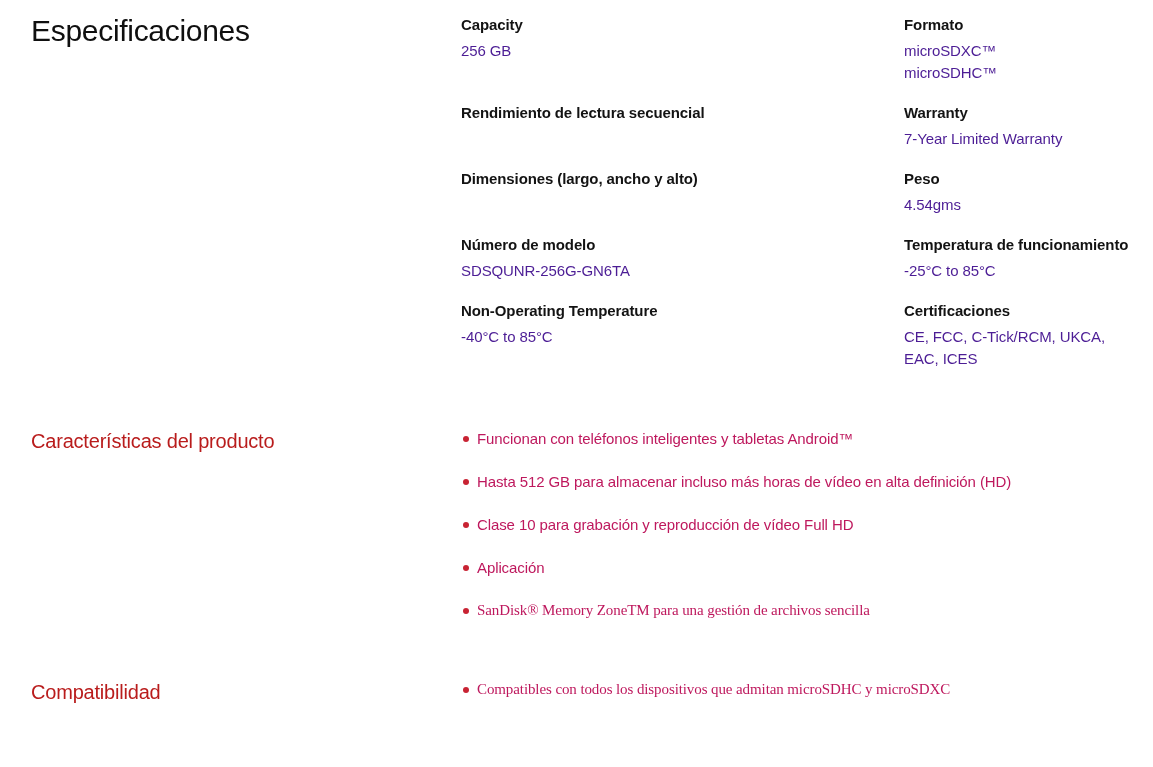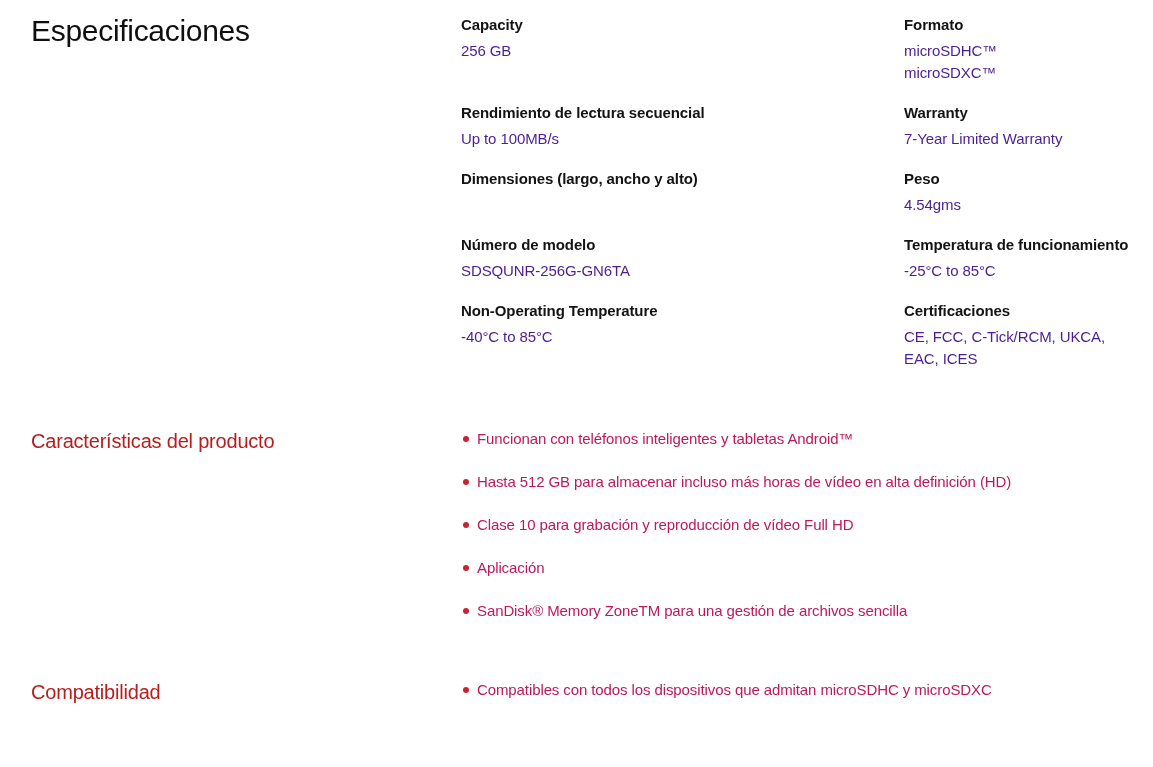--- a/index.html
+++ b/index.html
@@ -70,21 +70,21 @@
   }
   ul.feature-list li {
     position: relative;
     padding-left: 16px;
     font-size: 15px;
     line-height: 21px;
     color: #be185d;
     letter-spacing: -0.1px;
     margin-bottom: 22px;
   }
-  ul.feature-list li:last-child { margin-bottom: 0; }
+  ul.feature-list li:last-child { margin-bottom: 0; font-family: Liberation Serif, serif; }
   .bullet-dot {
     position: absolute;
     left: 2px;
     top: 8px;
     width: 6px;
     height: 6px;
     border-radius: 50%;
     background: #c82333;
   }
 </style>
@@ -100,27 +100,26 @@
     <div class="section-right">
       <div class="spec-grid">
 
         <div class="spec-cell">
           <div class="spec-label">Capacity</div>
           <div class="spec-value">256 GB</div>
 
         </div>
         <div class="spec-cell">
           <div class="spec-label">Formato</div>
+          <div class="spec-value">microSDXC™</div>
           <div class="spec-value">microSDHC™</div>
-          <div class="spec-value">microSDXC™</div>
         </div>
 
         <div class="spec-cell">
           <div class="spec-label">Rendimiento de lectura secuencial</div>
-          <div class="spec-value">Up to 100MB/s</div>
         </div>
         <div class="spec-cell">
           <div class="spec-label">Warranty</div>
           <div class="spec-value">7-Year Limited Warranty</div>
         </div>
 
         <div class="spec-cell">
           <div class="spec-label">Dimensiones (largo, ancho y alto)</div>
         </div>
         <div class="spec-cell">

